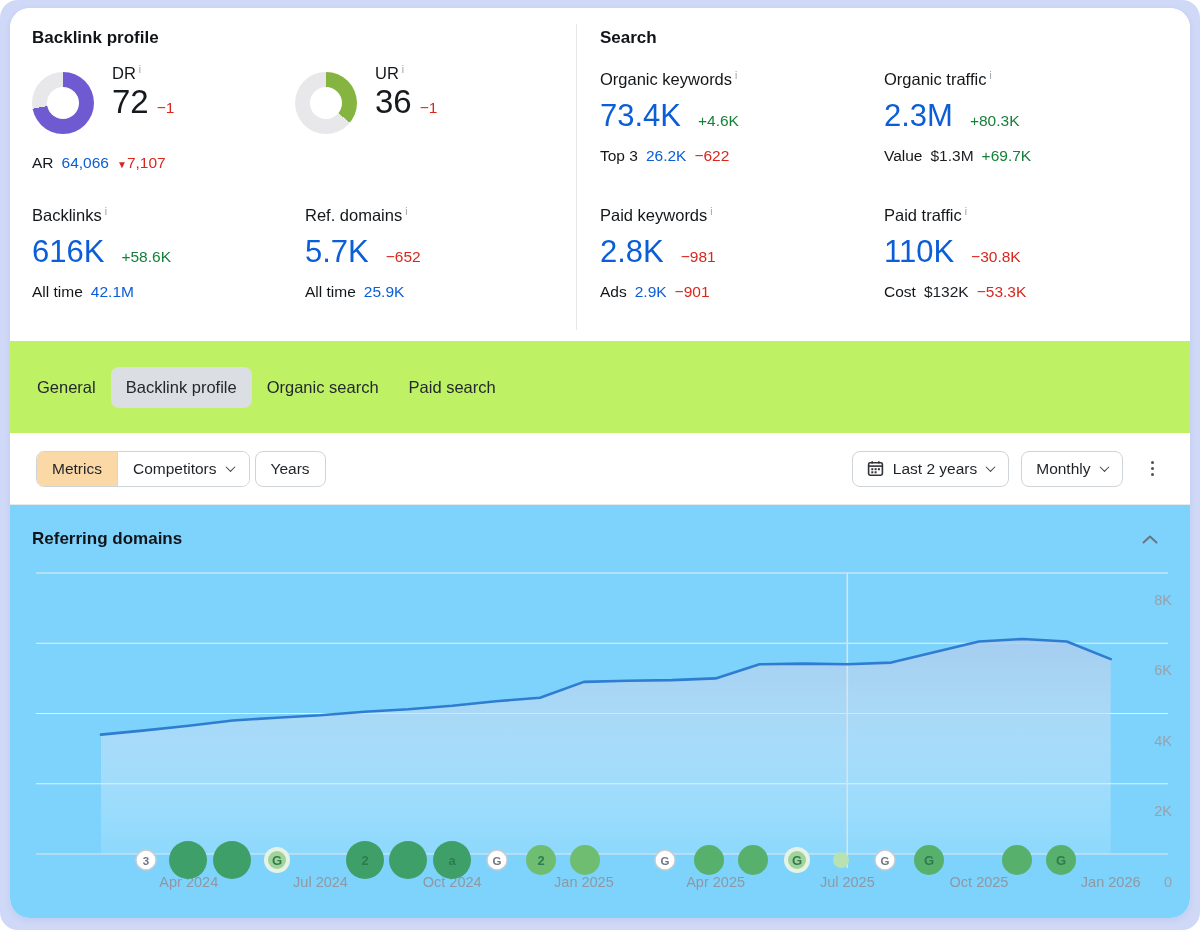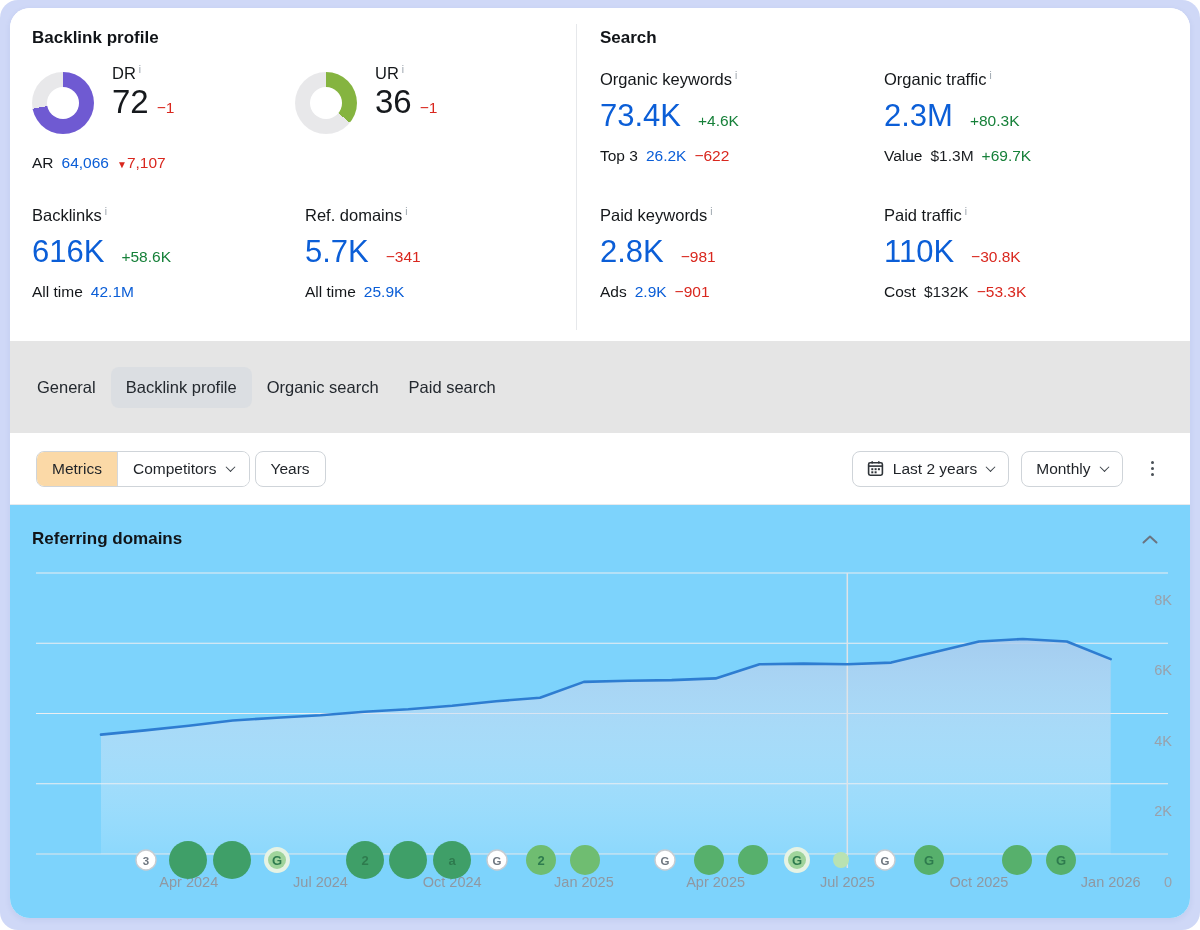--- a/index.html
+++ b/index.html
@@ -26,21 +26,21 @@
   .donut{width:62px;height:62px;border-radius:50%;margin-top:8px;position:relative;
          background:conic-gradient(var(--c) calc(var(--p)*1%), #e8e8ea 0);}
   .donut::after{content:"";position:absolute;left:15px;top:15px;width:32px;height:32px;border-radius:50%;background:#fff;}
   .donut-text{margin-left:18px;}
   .donut-text .m-label{margin-bottom:0;}
   .donut-big{font-size:33px;color:#16191d;display:flex;align-items:baseline;gap:8px;}
   .ar-line{position:absolute;left:22px;top:146px;font-size:15.5px;display:flex;gap:8px;align-items:baseline;}
   .tri-down{font-size:10px;color:#d9271e;}
 
   
-  .tabband{position:absolute;left:0;top:333px;width:1180px;height:92px;background:#e5e5e5;display:flex;align-items:center;padding-left:12px;}
+  .tabband{position:absolute;left:0;top:333px;width:1180px;height:92px;background:#bef264;display:flex;align-items:center;padding-left:12px;}
   .tab{font-size:16.5px;color:#24292f;padding:11px 15px;border-radius:8px;cursor:pointer;white-space:nowrap;}
   .tab.active{background:#dbdee2;}
 
   
   .filterrow{position:absolute;left:0;top:425px;width:1180px;height:72px;background:#fff;border-bottom:1px solid #e7eaed;display:flex;align-items:center;padding:0 30px 0 26px;}
   .chipgroup{display:flex;height:36px;border:1px solid #cfd4d9;border-radius:8px;overflow:hidden;}
   .chip{display:flex;align-items:center;font-size:15.5px;color:#1f2328;padding:16px 15px;background:#fff;cursor:pointer;white-space:nowrap;}
   .chip.metrics{background:#fbd9a7;}
   .chip.competitors{border-left:1px solid #d4d8dd;}
   .chip.standalone{height:36px;border:1px solid #cfd4d9;border-radius:8px;margin-left:5px;}
@@ -108,21 +108,21 @@
         <div class="m-sub">
             <span>All time</span>
             <span class="blue">42.1M</span>
           </div>
       </div>
 
       <div class="metric" style="left:295px;top:198px">
         <div class="m-label"><span>Ref. domains</span><sup class="info-i">i</sup></div>
         <div class="m-value">
             <span>5.7K</span>
-            <span class="delta down">−341</span>
+            <span class="delta down">−652</span>
           </div>
         <div class="m-sub">
             <span>All time</span>
             <span class="blue">25.9K</span>
           </div>
       </div>
 
       <div class="metric" style="left:590px;top:62px">
         <div class="m-label"><span>Organic keywords</span><sup class="info-i">i</sup></div>
         <div class="m-value">

